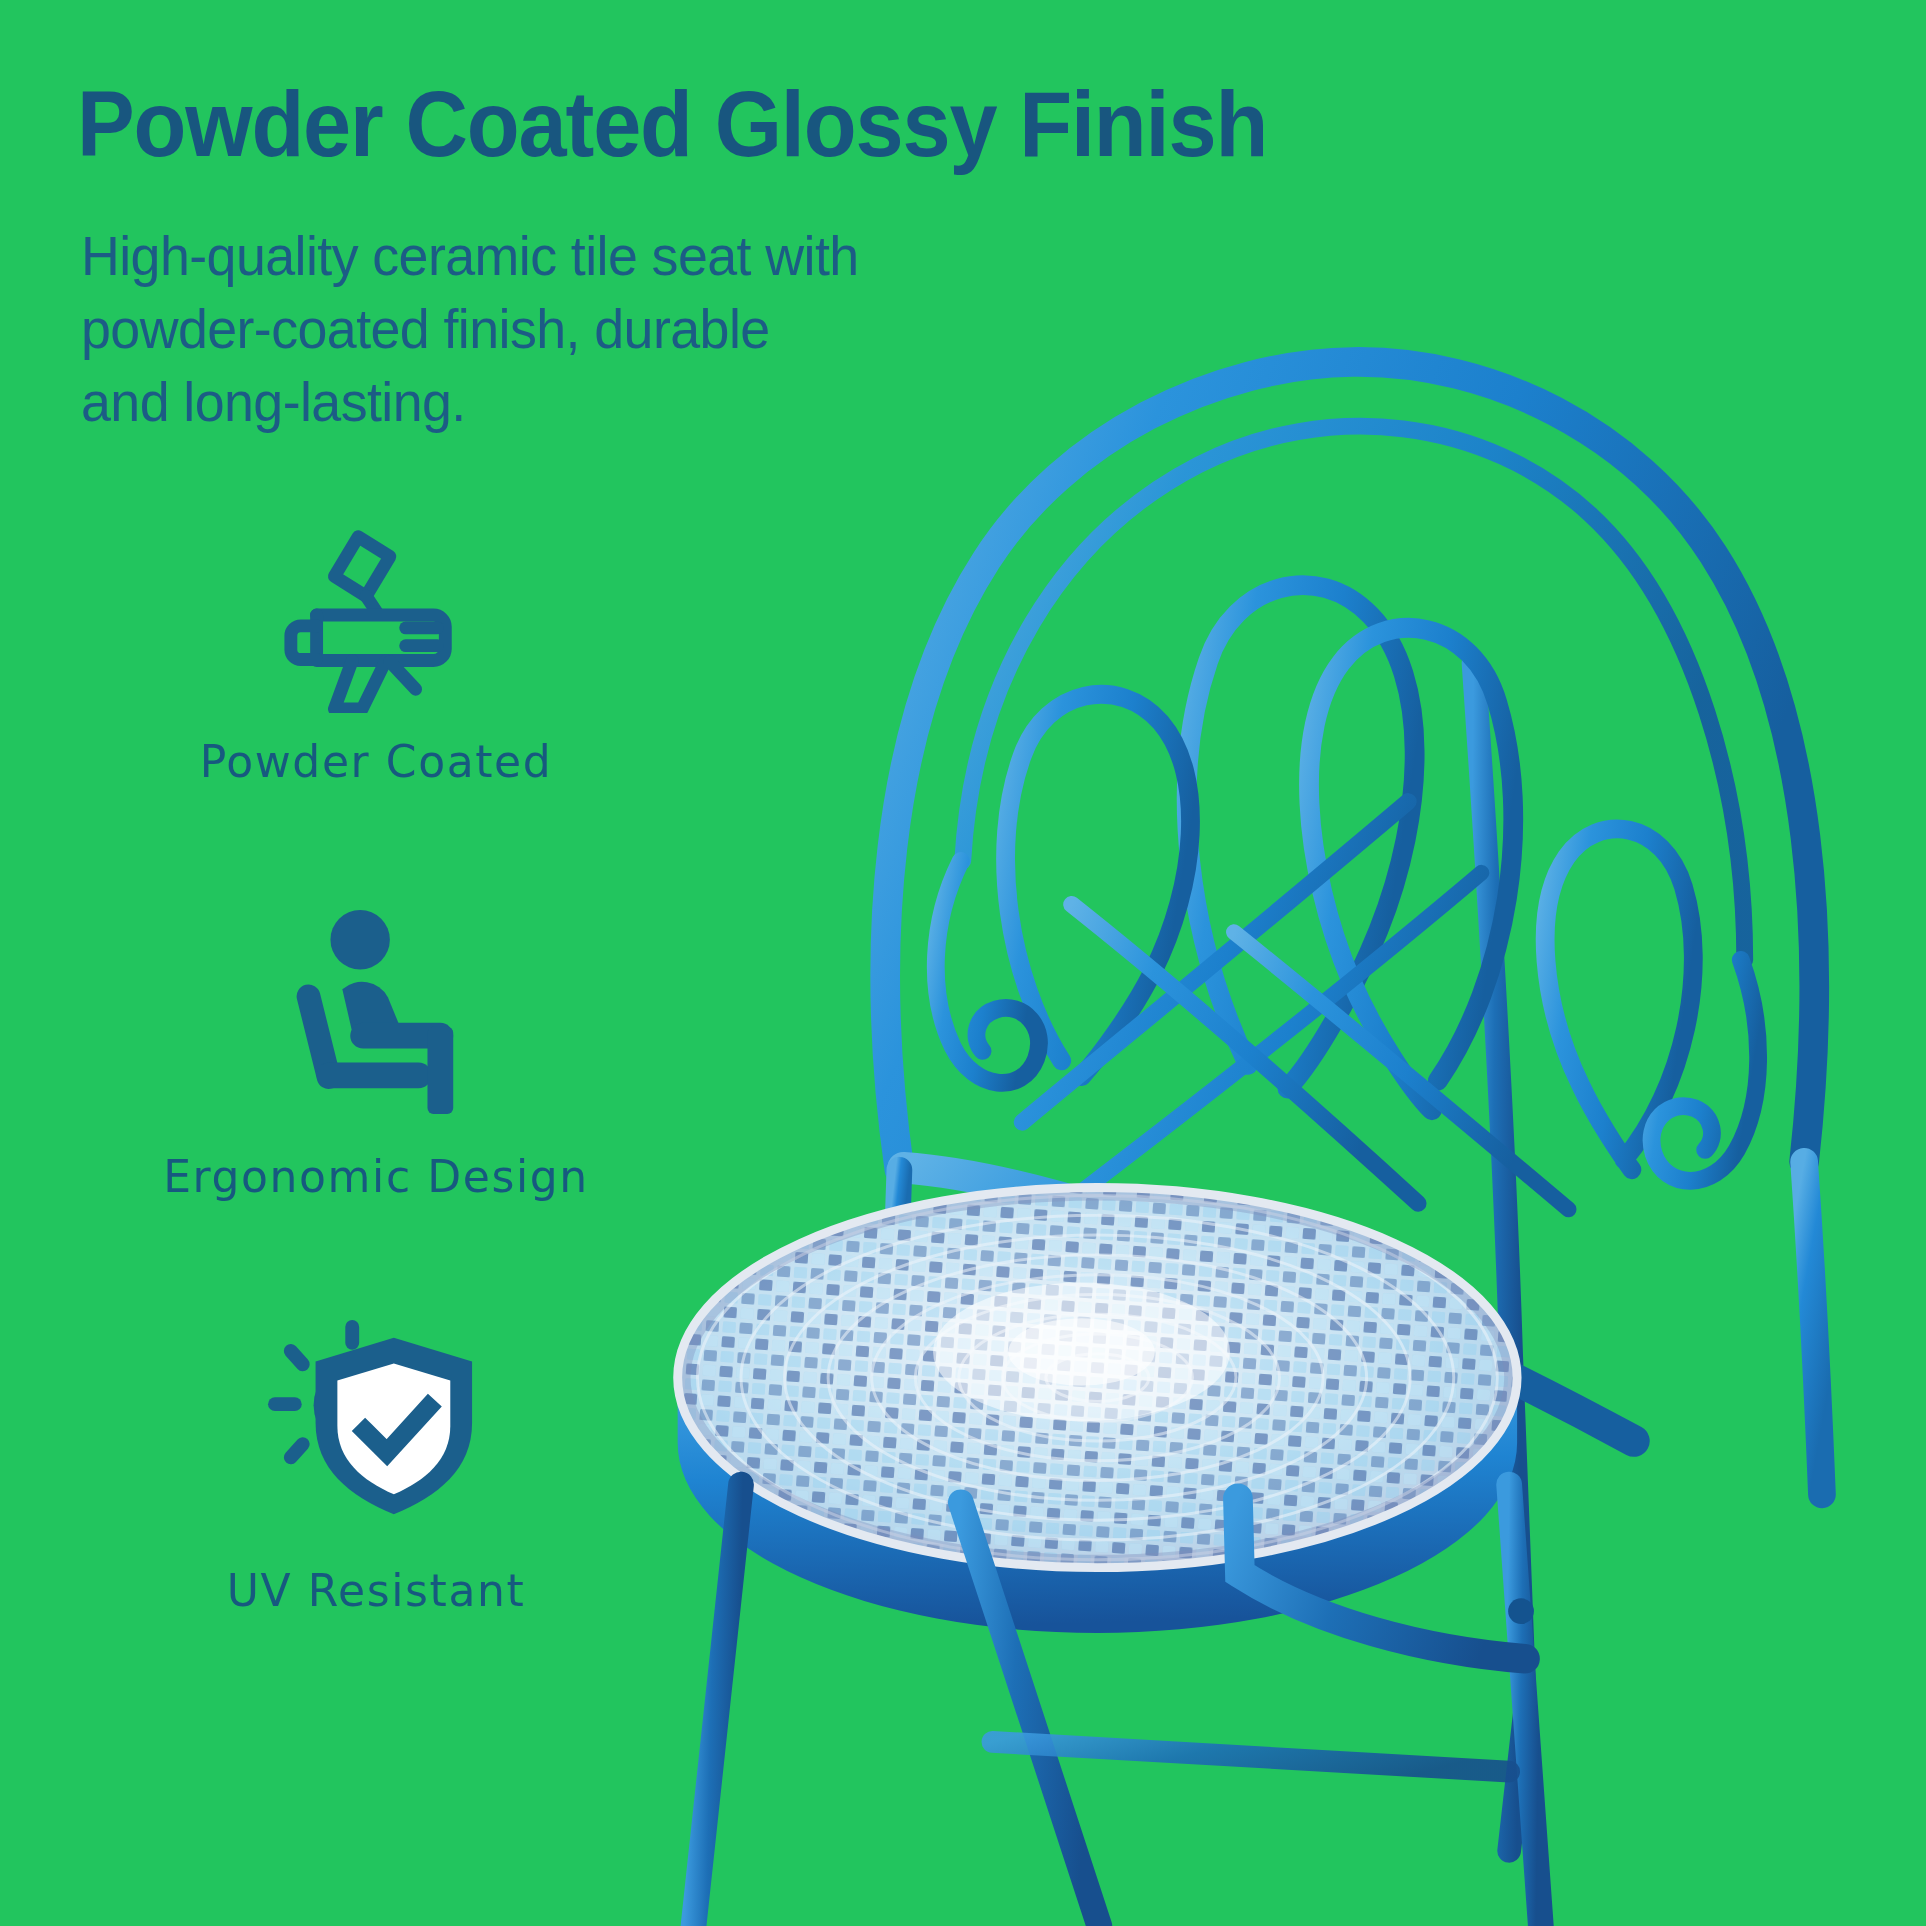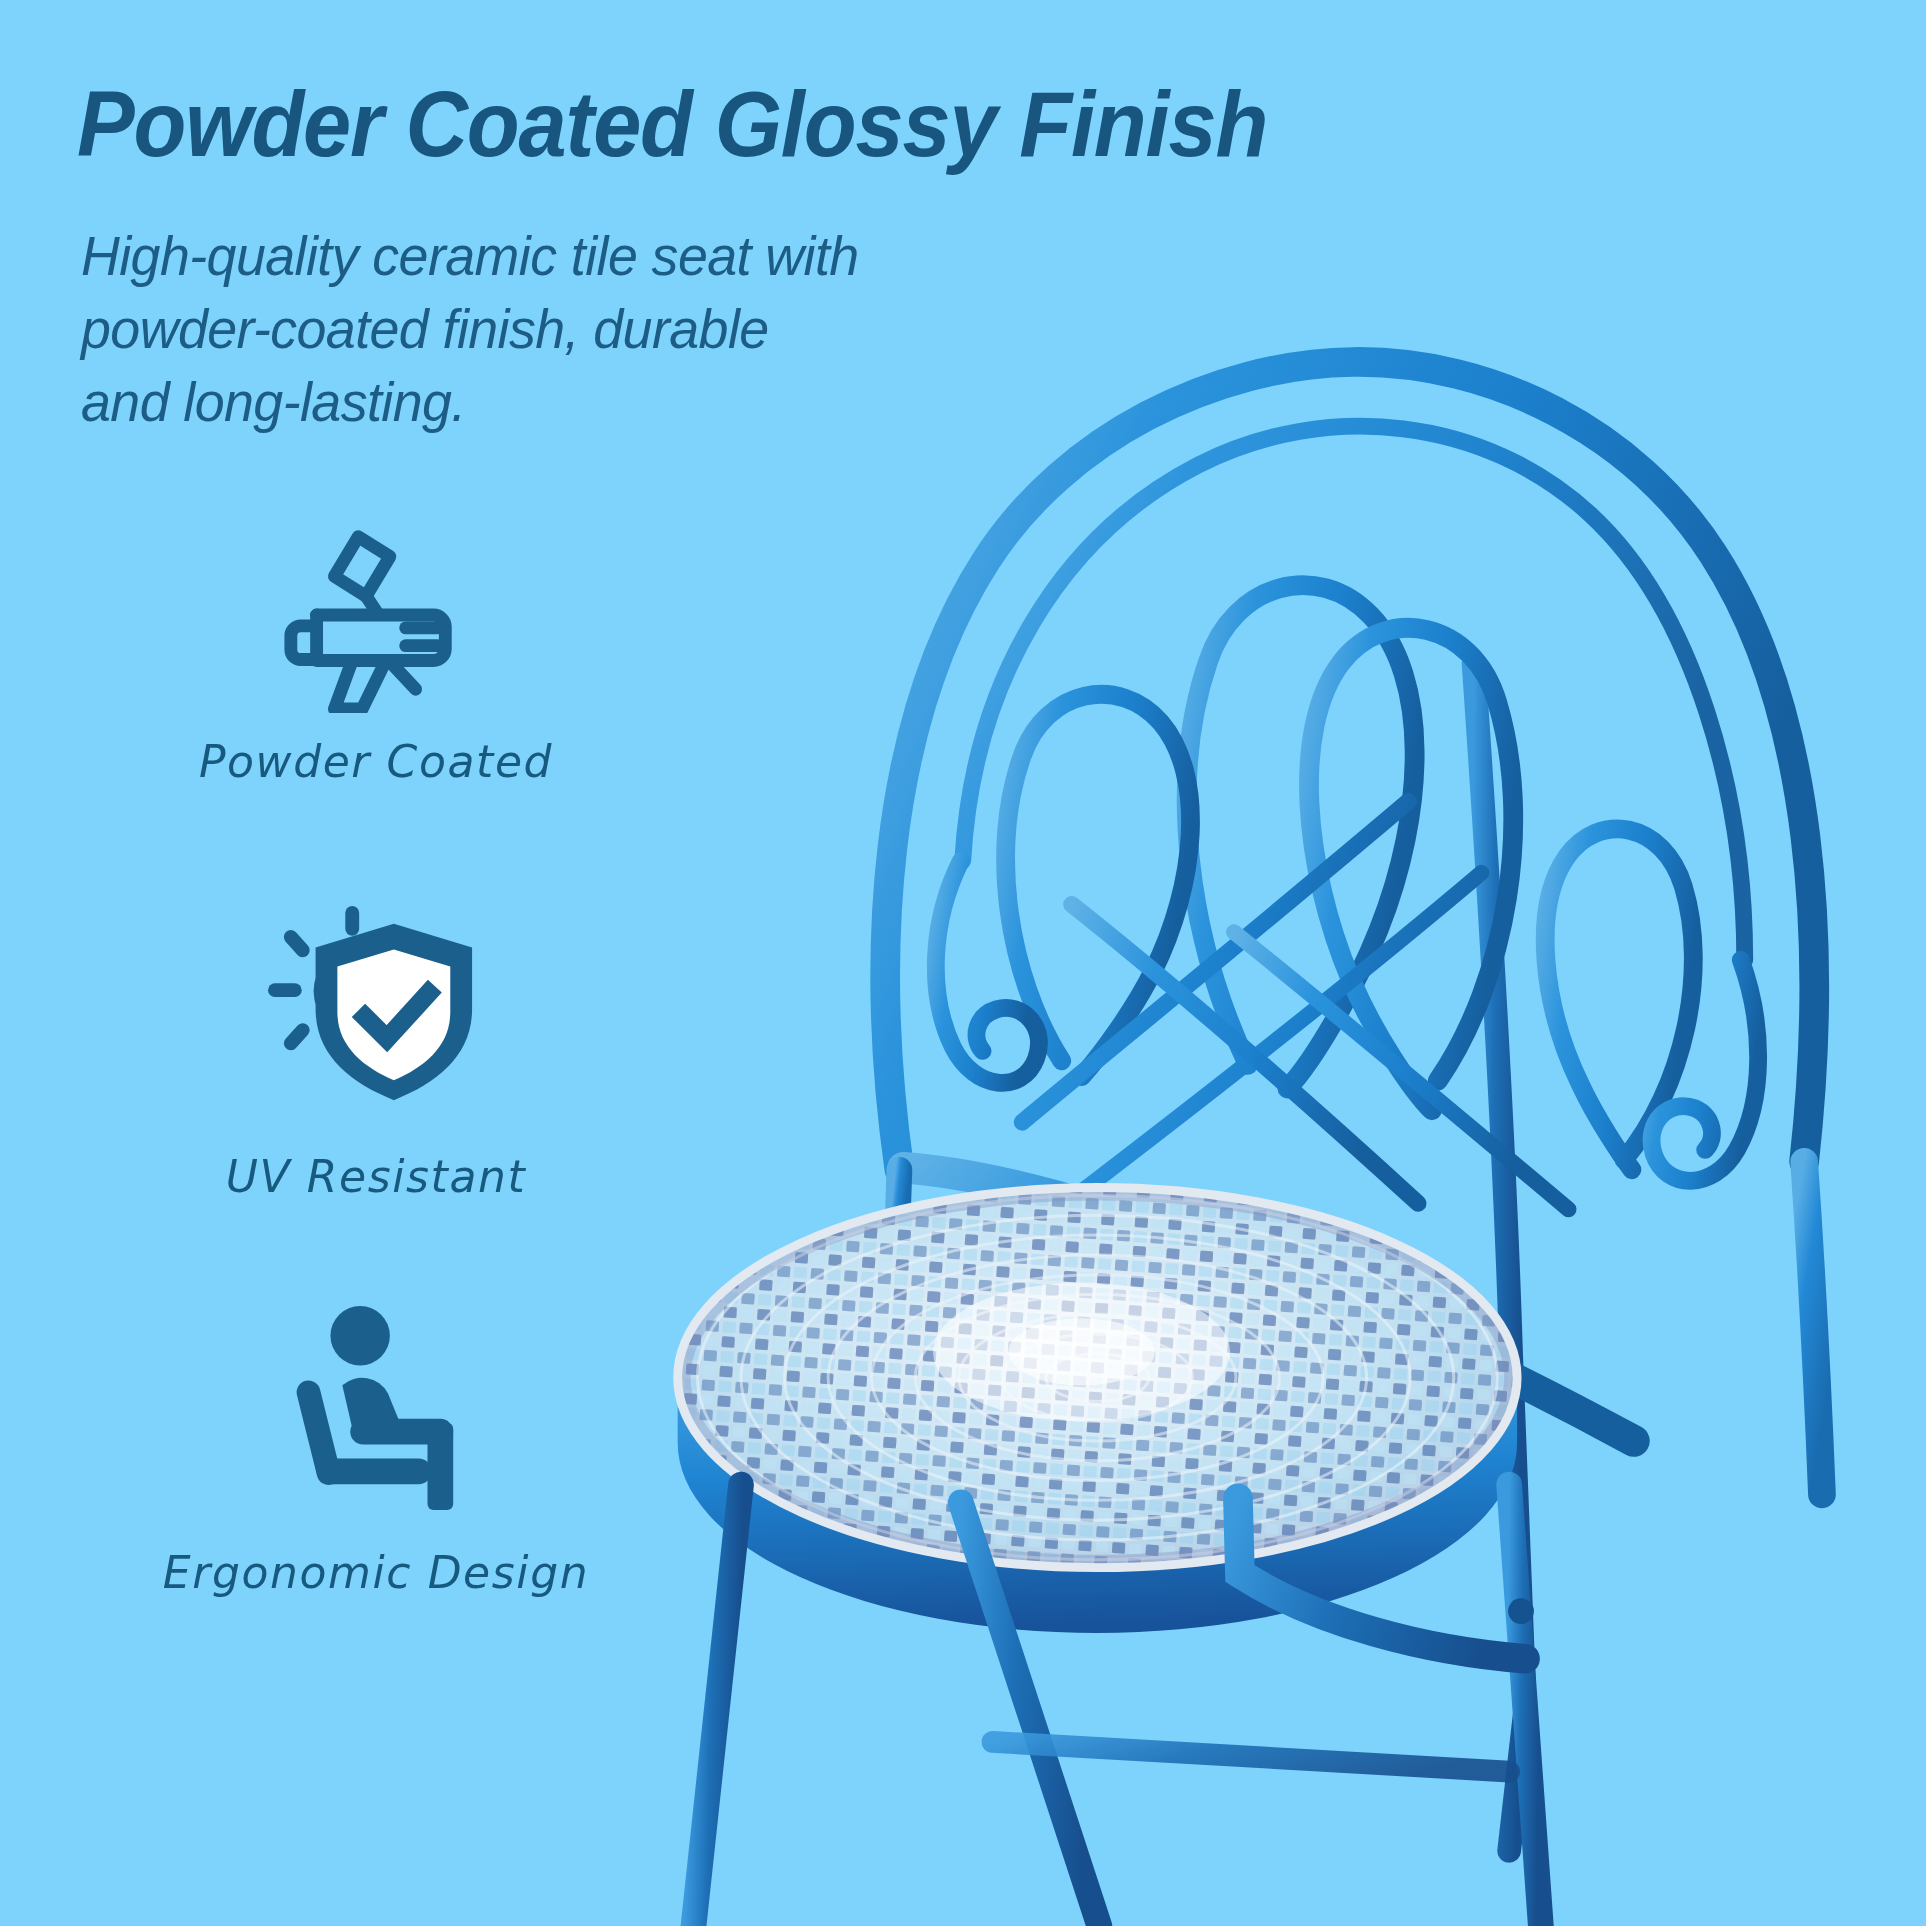--- a/index.html
+++ b/index.html
@@ -5,24 +5,23 @@
 <style>
   html, body {
     margin: 0;
     padding: 0;
     background: #ffffff;
   }
   #page {
     position: relative;
     width: 1927px;
     height: 1927px;
-    background: #7dd3fc;
+    background: #22c55e;
     overflow: hidden;
     font-family: "Liberation Sans", sans-serif;
-    font-style: italic;
   }
 
   
   #headline {
     position: absolute;
     left: 77px;
     top: 77px;
     width: 1307px;
     font-family: "Liberation Sans", sans-serif;
     font-weight: bold;
@@ -139,65 +138,65 @@
             <path d="M124 148 L150 176"></path>
 
             <path d="M140 114 H172"></path>
             <path d="M140 132 H172"></path>
           </g>
         </svg>
       </div>
       <div class="feature-label">Powder Coated</div>
     </div>
 
-    <div class="feature" id="feature-2">
-      <div class="feature-icon">
-        <svg width="228" height="208" viewBox="0 0 230 210" aria-hidden="true">
-          <g fill="#1b5f8c">
-
-            <rect x="84" y="0" width="14" height="30" rx="7"></rect>
-            <rect x="28" y="22" width="14" height="32" rx="7" transform="rotate(-42 35 38)"></rect>
-            <rect x="6" y="78" width="34" height="14" rx="7"></rect>
-            <rect x="28" y="116" width="14" height="32" rx="7" transform="rotate(42 35 132)"></rect>
-
-            <circle cx="96" cy="86" r="44"></circle>
-
-            <path d="M133 18 L212 42 v62 c0 46 -34 74 -79 92
-                     c-45 -18 -79 -46 -79 -92 V42 Z"></path>
-          </g>
-
-          <path d="M133 44 L190 61 v46 c0 34 -25 55 -57 69
-                   c-32 -14 -57 -35 -57 -69 V61 Z" fill="#ffffff"></path>
-
-          <path d="M104 112 L126 134 L168 88" fill="none" stroke="#1b5f8c" stroke-width="19" stroke-linecap="square" stroke-linejoin="miter"></path>
-        </svg>
-      </div>
-      <div class="feature-label">UV Resistant</div>
-    </div>
-
     <div class="feature" id="feature-1">
       <div class="feature-icon">
         <svg width="198" height="208" viewBox="0 0 200 210" aria-hidden="true">
           <g fill="#1b5f8c">
 
             <circle cx="84" cy="34" r="30"></circle>
 
             <path d="M66 84 a30 30 0 0 1 46 8 l18 44 h-52 Z"></path>
 
             <rect x="30" y="78" width="24" height="108" rx="12" transform="rotate(-14 42 132)"></rect>
 
             <rect x="74" y="118" width="104" height="26" rx="13"></rect>
 
             <rect x="40" y="158" width="116" height="26" rx="13"></rect>
 
             <rect x="152" y="122" width="26" height="88" rx="6"></rect>
           </g>
         </svg>
       </div>
       <div class="feature-label">Ergonomic Design</div>
+    </div>
+
+    <div class="feature" id="feature-2">
+      <div class="feature-icon">
+        <svg width="228" height="208" viewBox="0 0 230 210" aria-hidden="true">
+          <g fill="#1b5f8c">
+
+            <rect x="84" y="0" width="14" height="30" rx="7"></rect>
+            <rect x="28" y="22" width="14" height="32" rx="7" transform="rotate(-42 35 38)"></rect>
+            <rect x="6" y="78" width="34" height="14" rx="7"></rect>
+            <rect x="28" y="116" width="14" height="32" rx="7" transform="rotate(42 35 132)"></rect>
+
+            <circle cx="96" cy="86" r="44"></circle>
+
+            <path d="M133 18 L212 42 v62 c0 46 -34 74 -79 92
+                     c-45 -18 -79 -46 -79 -92 V42 Z"></path>
+          </g>
+
+          <path d="M133 44 L190 61 v46 c0 34 -25 55 -57 69
+                   c-32 -14 -57 -35 -57 -69 V61 Z" fill="#ffffff"></path>
+
+          <path d="M104 112 L126 134 L168 88" fill="none" stroke="#1b5f8c" stroke-width="19" stroke-linecap="square" stroke-linejoin="miter"></path>
+        </svg>
+      </div>
+      <div class="feature-label">UV Resistant</div>
     </div>
   </div>
 
   <div id="product">
     <svg viewBox="0 0 1306 1776" aria-hidden="true">
       <defs>
 
         <linearGradient id="tube" x1="0" y1="0" x2="1" y2="0.35">
           <stop offset="0%" stop-color="#5fb2e6"></stop>
           <stop offset="28%" stop-color="#2b93dc"></stop>

